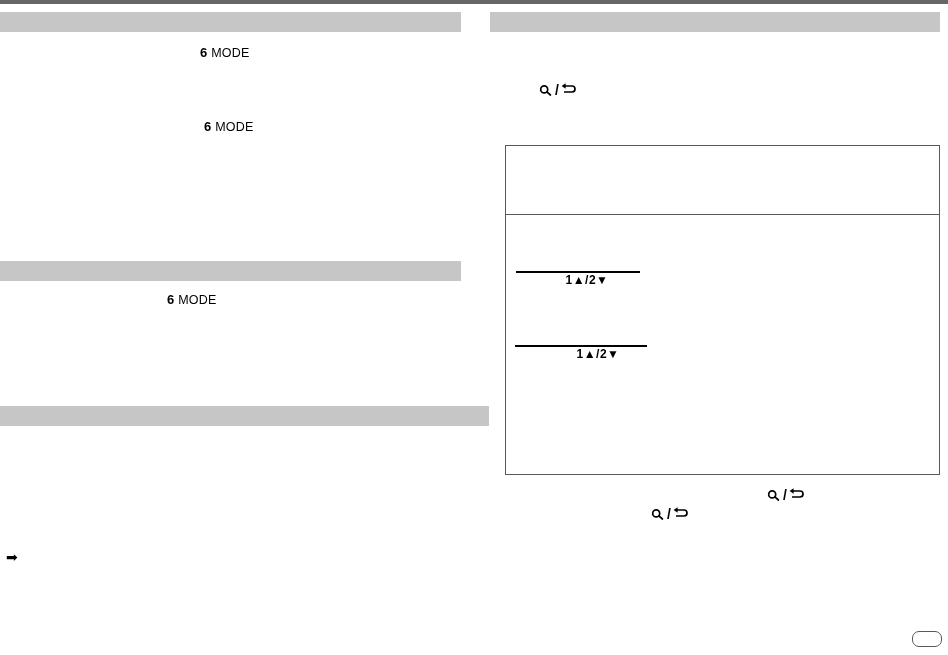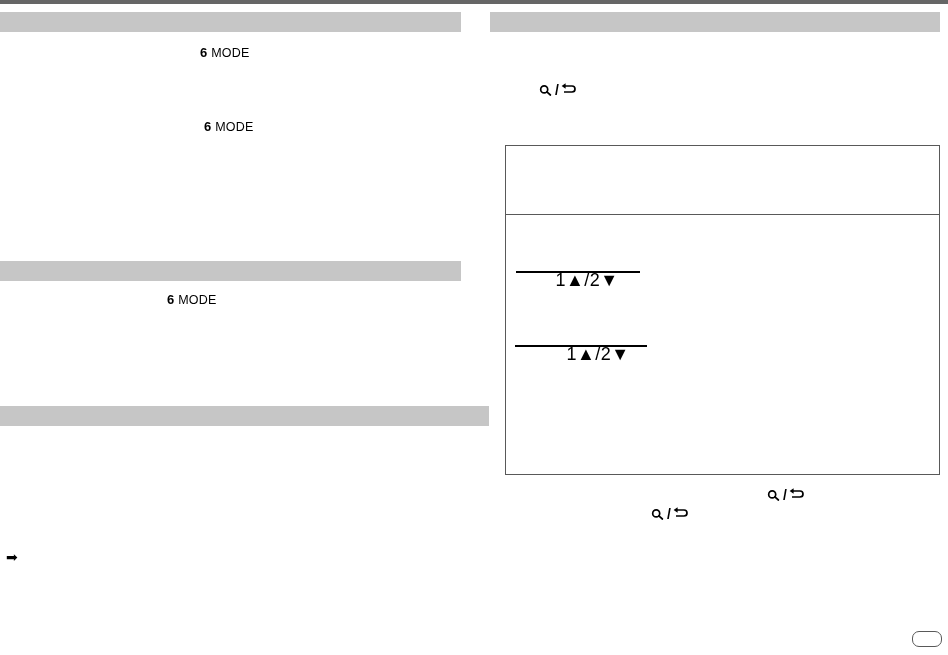--- a/index.html
+++ b/index.html
@@ -104,22 +104,22 @@
   
   .preset-group {
     position: absolute;
     white-space: nowrap;
   }
   .preset-group .rule {
     height: 1.5px;
     background: #000000;
   }
   .preset-group .pl {
-    font-size: 18px;
-    font-weight: normal;
+    font-size: 12px;
+    font-weight: bold;
     color: #000000;
     letter-spacing: 0.5px;
     line-height: 15px;
     display: block;
     text-align: center;
   }
   .pg-1 { left: 516px; top: 271px; }
   .pg-1 .rule { width: 124px; }
   .pg-2 { left: 513px; top: 345px; }
   .pg-2 .rule { width: 132px; margin-left: 2px; }

